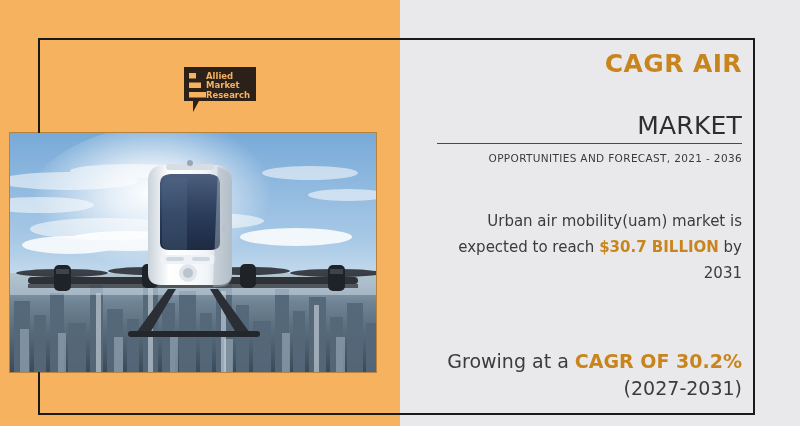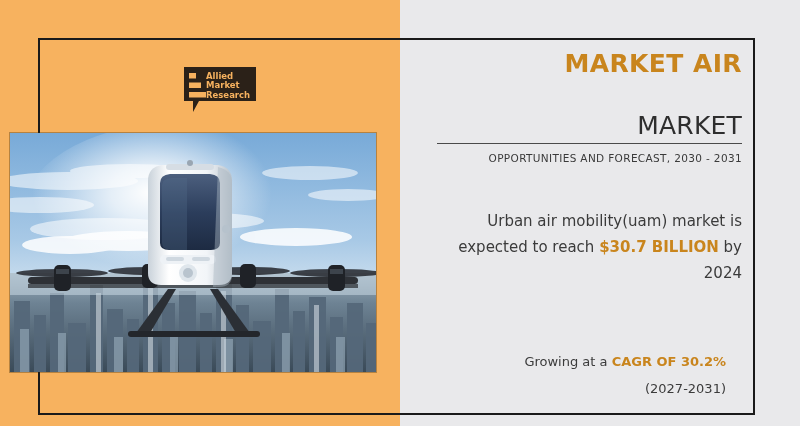--- a/index.html
+++ b/index.html
@@ -34,22 +34,22 @@
   .divider{position:absolute;left:437px;top:143px;width:305px;height:0;
            border-top:1px solid #4a4a4a;}
 
   .subtitle{position:absolute;left:420px;top:152px;width:322px;text-align:right;
             font-size:10.5px;color:#3a3a3a;letter-spacing:.35px;}
 
   .stat1{position:absolute;left:420px;top:208px;width:322px;text-align:right;
          font-size:15px;line-height:26px;color:#3b3b3b;}
   .stat1 b{color:#c9851d;font-weight:bold;text-align:right;}
 
-  .stat2{position:absolute;left:404px;top:348px;width:322px;text-align:right;
-         font-size:13px;line-height:27px;color:#3b3b3b;}
+  .stat2{position:absolute;left:420px;top:348px;width:322px;text-align:right;
+         font-size:19px;line-height:27px;color:#3b3b3b;}
   .stat2 b{color:#c9851d;font-weight:bold;}
 
   .sr{position:absolute;width:1px;height:1px;overflow:hidden;clip:rect(0 0 0 0);}
 </style>
 </head>
 <body>
 
 <div id="poster">
 
   <div class="panel-orange"></div>
@@ -209,32 +209,32 @@
           <path d="M126 200 L158 156 L166 156 L140 200 Z" fill="#2b2f35"></path>
           <path d="M240 200 L208 156 L200 156 L226 200 Z" fill="#2b2f35"></path>
           <rect x="118" y="198" width="132" height="6" rx="3" fill="#23262b"></rect>
         </g>
       </g>
     </svg>
   </div>
 
   <div class="rcol">
     <div class="title">
-      <span>MARKET AIR</span><br>
+      <span>CAGR AIR</span><br>
       <br>
       <span class="market">MARKET</span>
     </div>
   </div>
 
   <div class="divider"></div>
 
-  <div class="subtitle">OPPORTUNITIES AND FORECAST, 2030 - 2031</div>
+  <div class="subtitle">OPPORTUNITIES AND FORECAST, 2021 - 2036</div>
 
   <div class="stat1">
-    <span>Urban air mobility(uam) market is expected to reach </span><b>$30.7 BILLION</b><span> by 2024</span>
+    <span>Urban air mobility(uam) market is expected to reach </span><b>$30.7 BILLION</b><span> by 2031</span>
   </div>
 
   <div class="stat2">
     <span>Growing at a </span><b>CAGR OF 30.2%</b><br>
     <span>(2027-2031)</span>
   </div>
 
 </div>
 
 </body></html>

